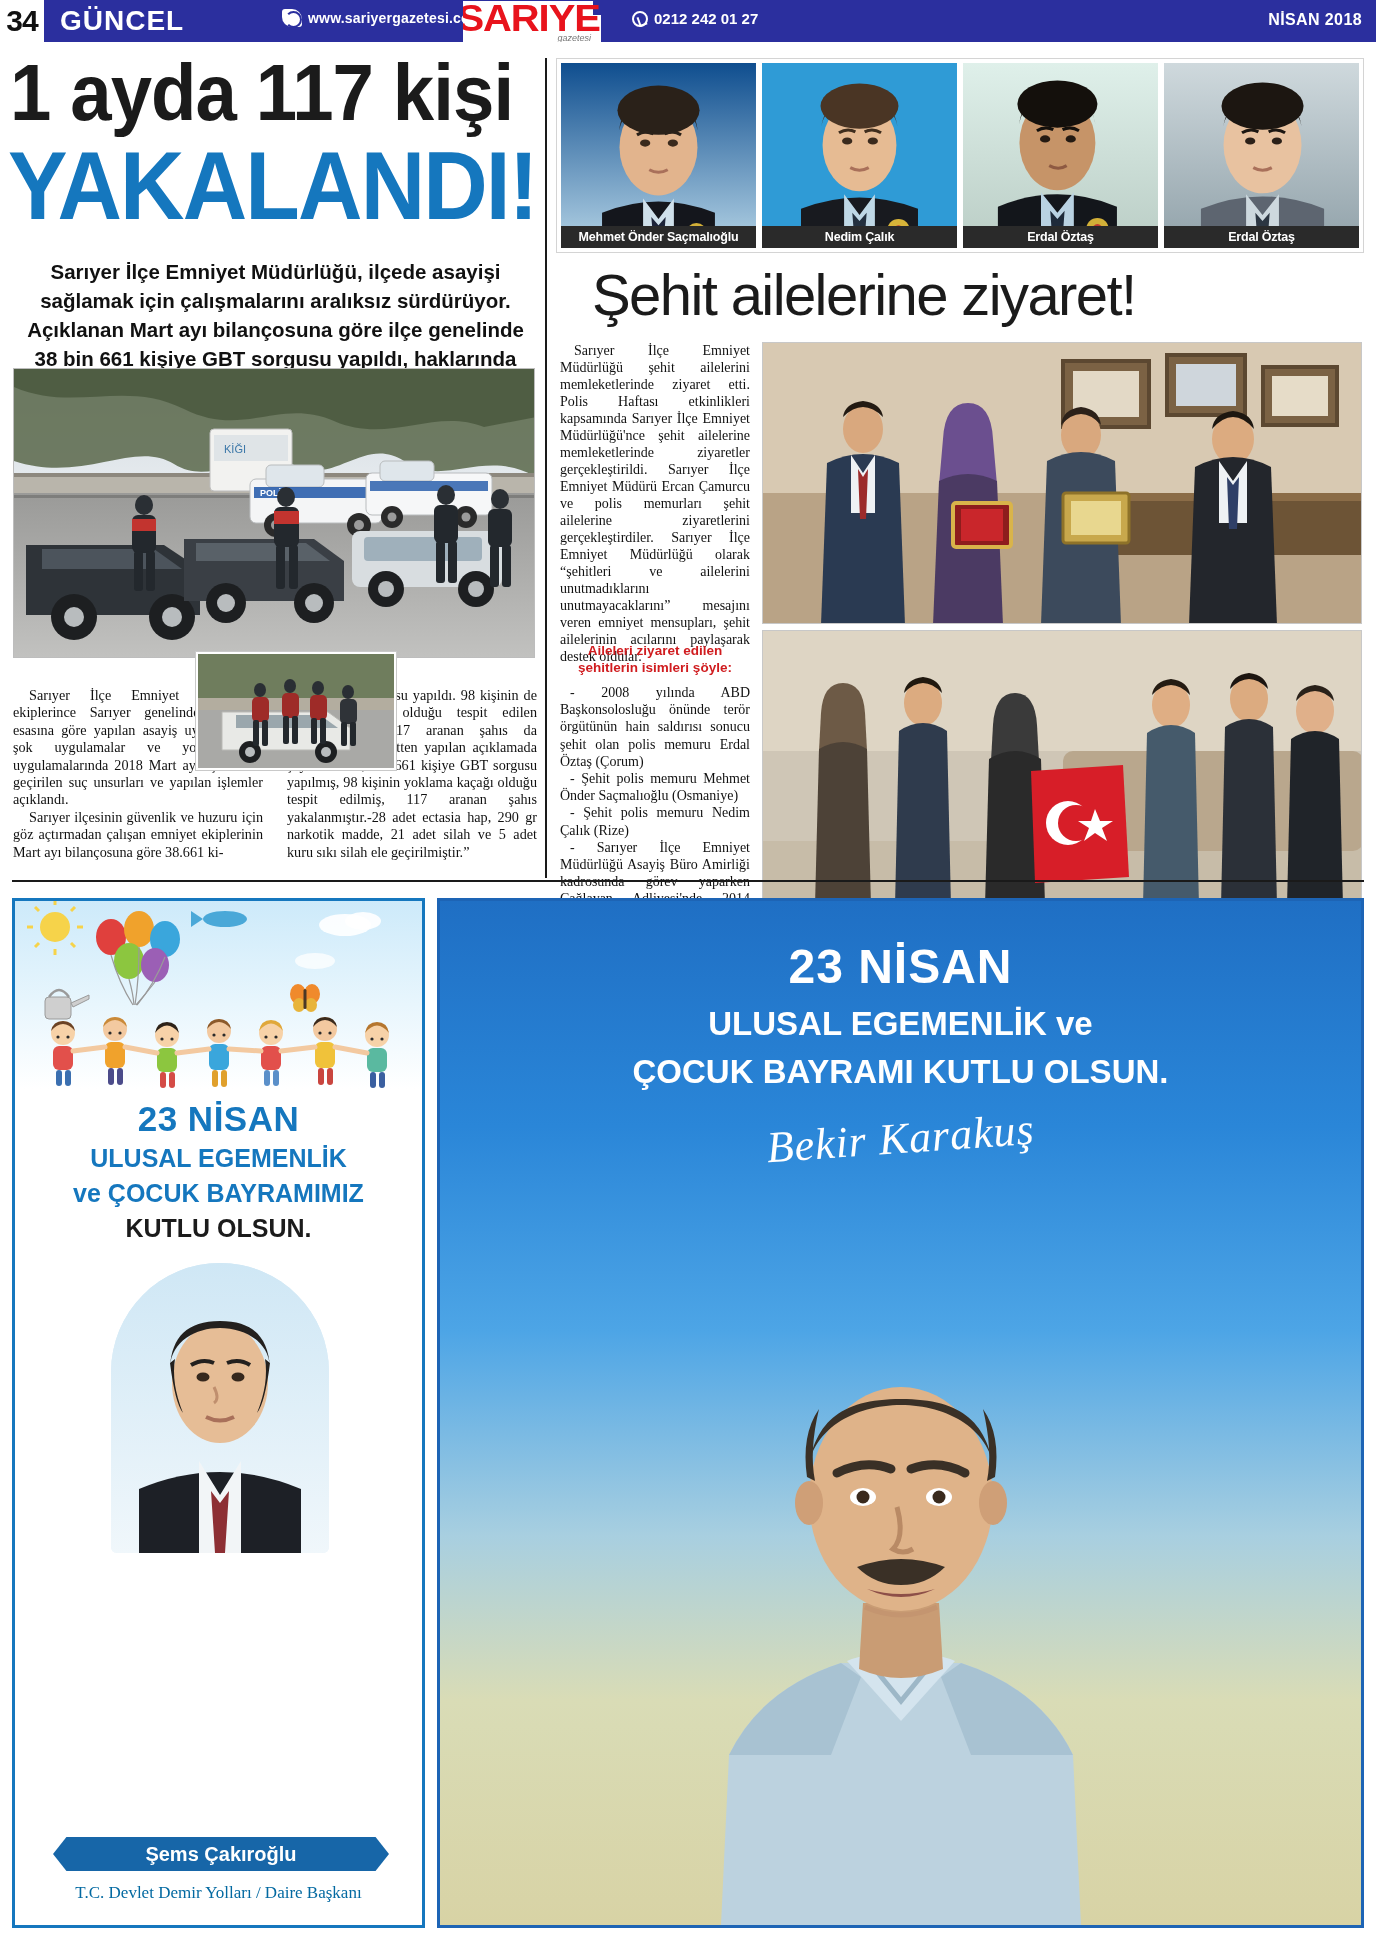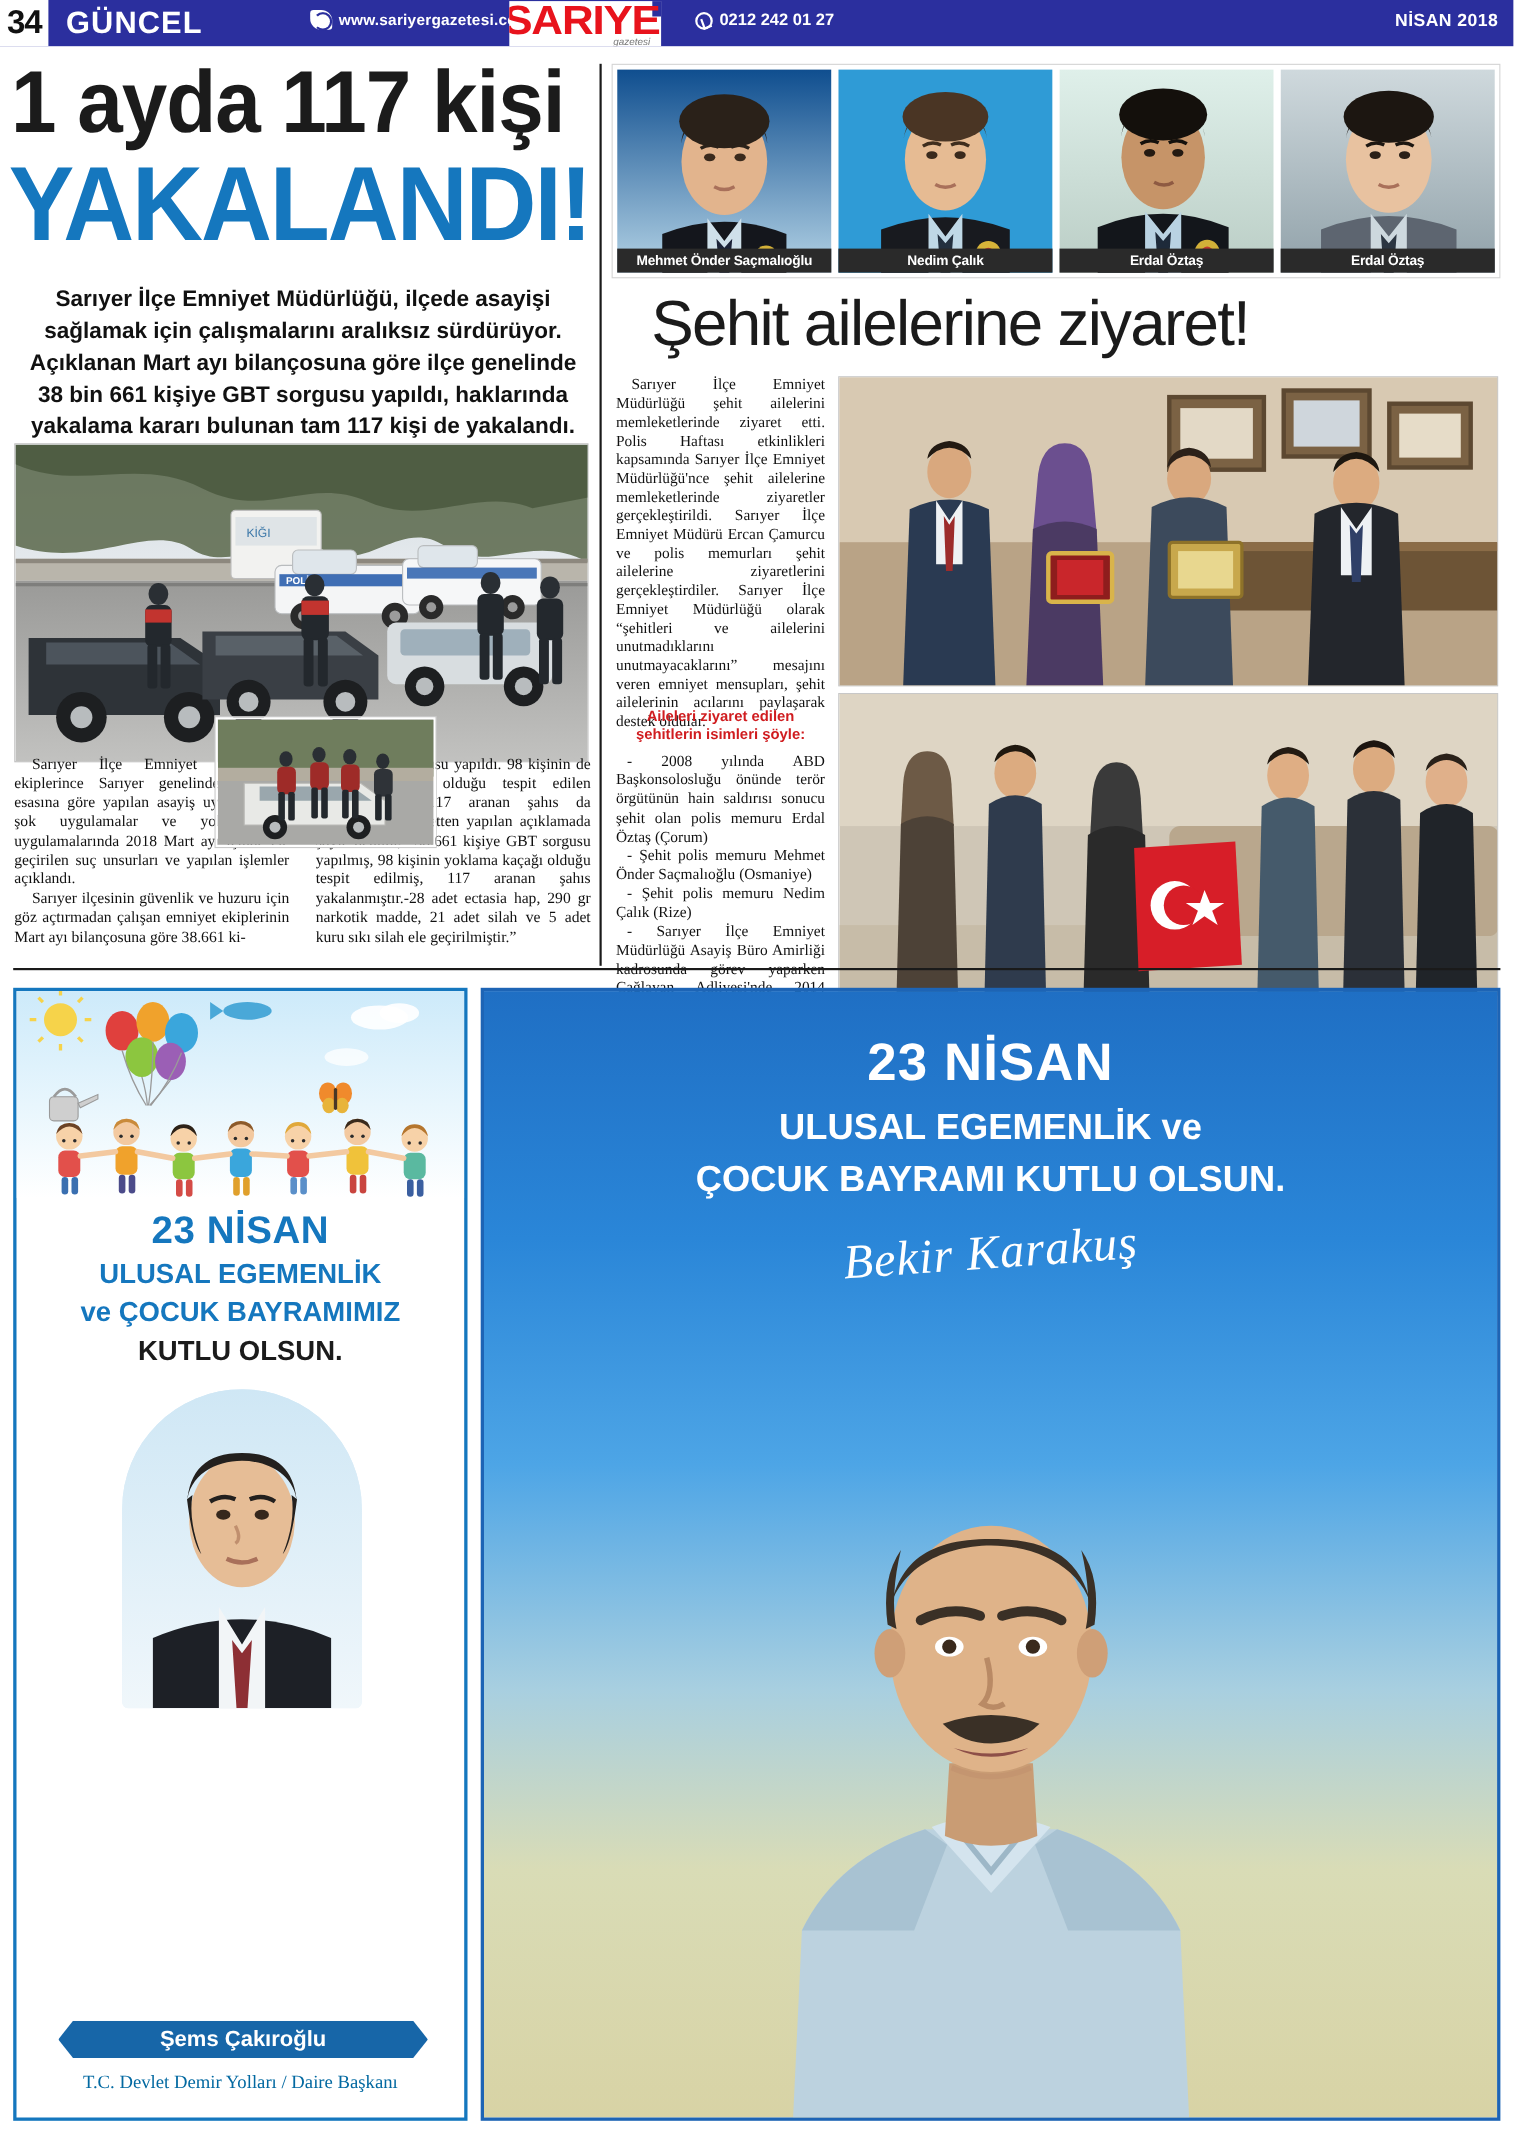--- a/index.html
+++ b/index.html
@@ -97,21 +97,21 @@
     white-space: nowrap;
   }
   .lead {
     position: absolute; left: 18px; top: 215px; width: 515px;
     font-family: "Liberation Sans", sans-serif;
     font-weight: bold; font-size: 20.5px; line-height: 29px;
     color: #111; text-align: center;
   }
 
   .mainphoto {
-    position: absolute; left: 13px; top: 361px; width: 522px; height: 290px;
+    position: absolute; left: 13px; top: 326px; width: 522px; height: 290px;
     border: 1px solid #bdbdbd; overflow: hidden; text-align: center;
   }
   .photo2 {
     position: absolute; left: 196px; top: 610px; width: 200px; height: 118px;
     border: 2px solid #fff; overflow: hidden; z-index: 4;
     box-shadow: 0 0 0 1px #c9c9c9;
   }
 
   .bodycols {
     position: absolute; left: 13px; top: 645px; width: 524px; height: 195px;

